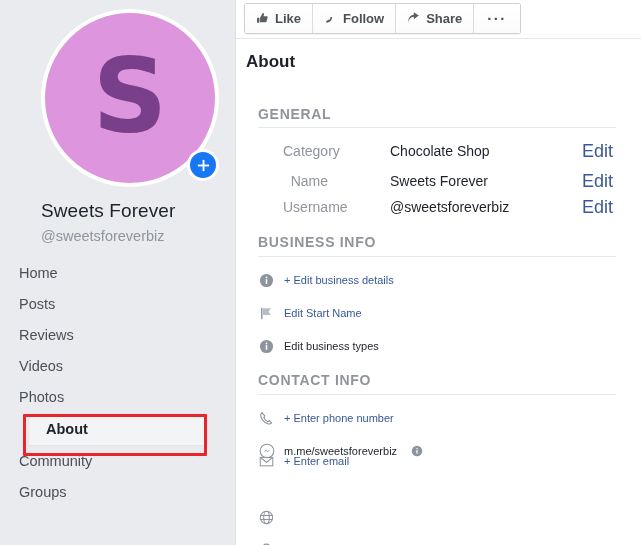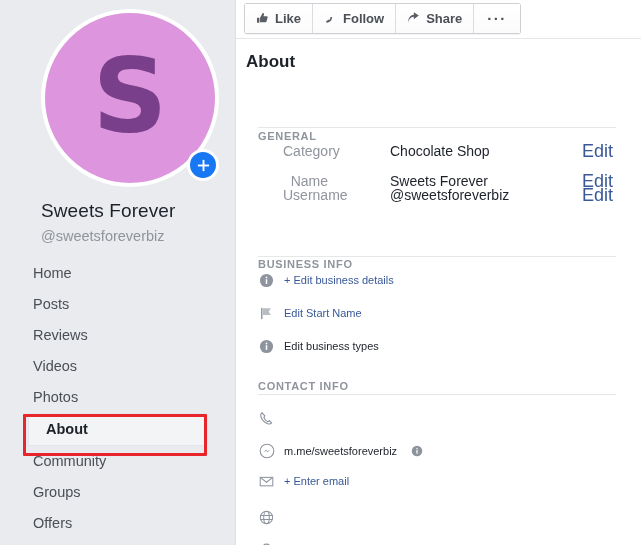--- a/index.html
+++ b/index.html
@@ -48,21 +48,21 @@
     font-size: 19px; color: #1d2129; letter-spacing: .1px;
   }
   .page-handle {
     position: absolute; left: 41px; top: 228px;
     font-size: 14.5px; color: #90949c;
   }
 
   .nav { position: absolute; left: 0; top: 258px; width: 236px; }
   .nav-item {
     height: 31px; line-height: 31px;
-    padding-left: 33px;
+    padding-left: 19px;
     font-size: 14.5px; color: #4b4f56;
     white-space: nowrap;
   }
   .nav-item.active {
     color: #1d2129; font-weight: bold;
     background: #f3f4f6;
     margin: 0 28px 0 28px;
     padding-left: 17px;
     border-radius: 2px;
     border: 1px solid #e4e6eb;
@@ -105,23 +105,22 @@
     height: 1px; background: #e5e7ea;
   }
 
   .about-title {
     position: absolute; left: 10px; top: 52px;
     font-size: 17px; font-weight: bold; color: #1d2129;
   }
 
   .section-head {
     position: absolute; left: 22px;
-    font-size: 11px; font-weight: bold; color: #90949c;
+    font-size: 14px; font-weight: bold; color: #90949c;
     letter-spacing: .7px;
-    margin-top: 24px;
   }
   .section-rule {
     position: absolute; left: 22px; width: 358px;
     height: 1px; background: #e5e7ea;
   }
 
   .kv-row { position: absolute; left: 0; width: 100%; height: 22px; }
   .kv-label {
     position: absolute; width: 92px; text-align: right; left: 0;
     font-size: 14px; color: #90949c; line-height: 22px; padding-left: 47px;
@@ -172,21 +171,20 @@
 
     <div class="nav">
       <div class="nav-item">Home</div>
       <div class="nav-item">Posts</div>
       <div class="nav-item">Reviews</div>
       <div class="nav-item">Videos</div>
       <div class="nav-item">Photos</div>
       <div class="nav-item active">About</div>
       <div class="nav-item">Community</div>
       <div class="nav-item">Groups</div>
-      <div class="nav-item">Offers</div>
     </div>
 
     <div class="highlight-box"></div>
   </div>
 
   <div class="main">
 
     <div class="toolbar">
       <div class="tb-btn">
         <span>
@@ -230,21 +228,21 @@
     <div class="kv-row" style="top:140px;">
       <span class="kv-label">Category</span>
       <span class="kv-value">Chocolate Shop</span>
       <span class="kv-edit">Edit</span>
     </div>
     <div class="kv-row" style="top:170px;">
       <span class="kv-label">Name</span>
       <span class="kv-value">Sweets Forever</span>
       <span class="kv-edit">Edit</span>
     </div>
-    <div class="kv-row" style="top:184px;">
+    <div class="kv-row" style="top:196px;">
       <span class="kv-label">Username</span>
       <span class="kv-value">@sweetsforeverbiz</span>
       <span class="kv-edit">Edit</span>
     </div>
 
     <div class="section-head" style="top:234px;">BUSINESS INFO</div>
     <div class="section-rule" style="top:256px;"></div>
 
     <div class="item-row" style="top:269px;">
       <span class="item-icon">
@@ -271,49 +269,50 @@
       <span class="item-icon">
         <svg width="15" height="15" viewBox="0 0 16 16" aria-hidden="true">
           <circle cx="8" cy="8" r="7" fill="#8d949e"></circle>
           <rect x="7.2" y="6.6" width="1.6" height="5" fill="#ffffff"></rect>
           <rect x="7.2" y="3.9" width="1.6" height="1.7" fill="#ffffff"></rect>
         </svg>
       </span>
       <span class="item-text dark">Edit business types</span>
     </div>
 
-    <div class="section-head" style="top:356px;">CONTACT INFO</div>
+    <div class="section-head" style="top:372px;">CONTACT INFO</div>
     <div class="section-rule" style="top:394px;"></div>
 
     <div class="item-row" style="top:407px;">
       <span class="item-icon">
         <svg width="15" height="15" viewBox="0 0 16 16" aria-hidden="true">
           <path d="M3.2 1.9 C2.1 2.7 1.4 4 2 5.9 C2.9 8.9 5.6 12.2 9.3 13.6 C11.2 14.3 12.6 13.7 13.4 12.6 L11.1 10.4 L9.3 11.5 C7.6 10.6 6 8.9 5.2 7 L6.2 5.2 Z" fill="none" stroke="#8d949e" stroke-width="1.2"></path>
         </svg>
       </span>
+      <span class="item-text">+ Enter phone number</span>
     </div>
 
     <div class="item-row" style="top:440px;">
       <span class="item-icon">
         <svg width="16" height="16" viewBox="0 0 16 16" aria-hidden="true">
           <circle cx="8" cy="8" r="6.8" fill="none" stroke="#8d949e" stroke-width="1.1"></circle>
           <path d="M4.4 9.6 L7.1 6.8 L8.6 8.3 L11.3 6.3 L8.7 9.2 L7.2 7.8 Z" fill="#8d949e"></path>
         </svg>
       </span>
       <span class="item-text dark">m.me/sweetsforeverbiz</span>
       <span class="trail-icon">
         <svg width="12" height="12" viewBox="0 0 16 16" aria-hidden="true">
           <circle cx="8" cy="8" r="7" fill="#8d949e"></circle>
           <rect x="7.2" y="6.6" width="1.6" height="5" fill="#ffffff"></rect>
           <rect x="7.2" y="3.9" width="1.6" height="1.7" fill="#ffffff"></rect>
         </svg>
       </span>
     </div>
 
-    <div class="item-row" style="top:470px;">
+    <div class="item-row" style="top:450px;">
       <span class="item-icon">
         <svg width="15" height="15" viewBox="0 0 16 16" aria-hidden="true">
           <rect x="1.3" y="3.6" width="13.4" height="9" fill="none" stroke="#8d949e" stroke-width="1.1"></rect>
           <path d="M1.6 3.9 L8 8.8 L14.4 3.9" fill="none" stroke="#8d949e" stroke-width="1.1"></path>
         </svg>
       </span>
       <span class="item-text">+ Enter email</span>
     </div>
 
     <div class="item-row" style="top:506px;">

